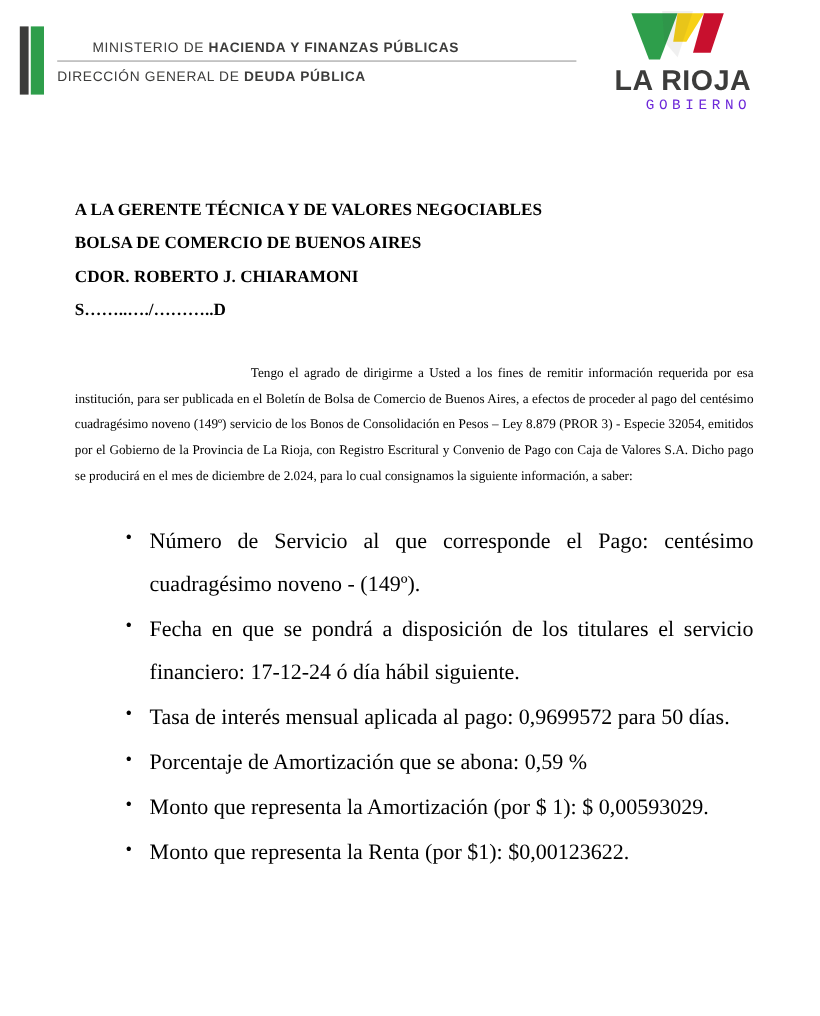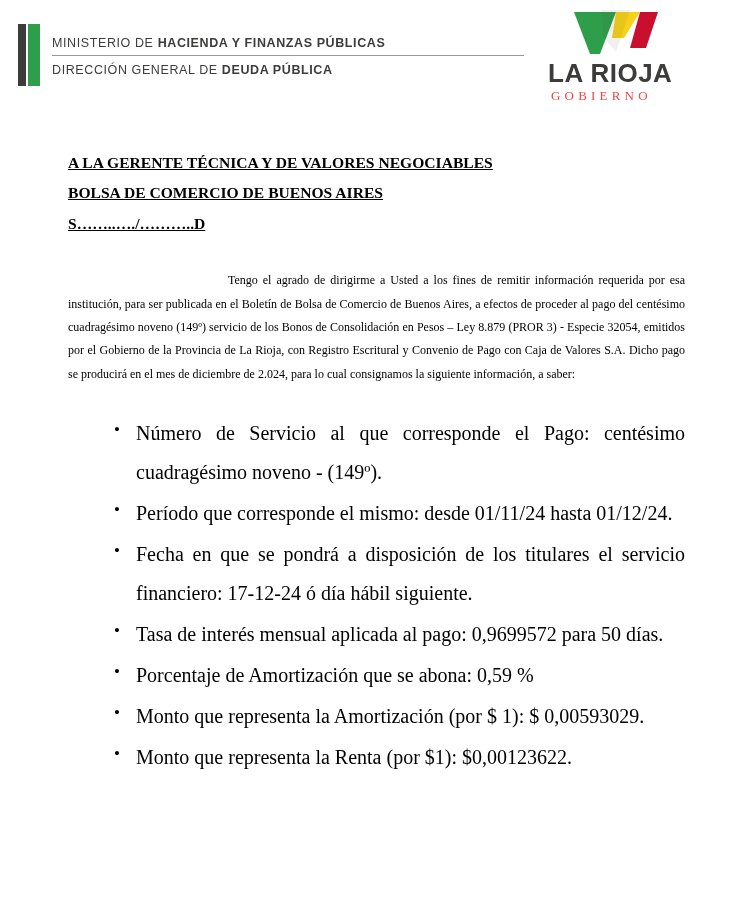--- a/index.html
+++ b/index.html
@@ -50,84 +50,84 @@
     top: 36px;
     width: 470px;
     font-family: "Liberation Sans", sans-serif;
     color: #3c3c3b;
   }
   .lh-line1 {
     font-size: 12.5px;
     letter-spacing: 0.6px;
     padding-bottom: 5px;
     white-space: nowrap;
+    margin-left: 32px;
   }
   .lh-rule {
     height: 1px;
     background: #9a9a9a;
     width: 472px;
   }
   .lh-line2 {
     font-size: 12.5px;
     letter-spacing: 0.6px;
     padding-top: 7px;
     white-space: nowrap;
   }
   .lh-strong { font-weight: bold; }
 
   
   .logo {
     position: absolute;
     right: 62px;
     top: 8px;
     width: 135px;
-    text-align: left;
+    text-align: right;
   }
   .logo-mark {
     width: 112px;
     height: 48px;
     margin: 0 auto 4px auto;
     position: relative;
   }
   .logo-title {
     font-family: "Liberation Sans", sans-serif;
     font-weight: bold;
     font-size: 26px;
     letter-spacing: 0.5px;
     color: #3c3c3b;
     line-height: 1;
   }
   .logo-sub {
-    font-family: Liberation Serif, serif;
+    font-family: Liberation Mono, monospace;
     font-size: 13px;
     letter-spacing: 4.2px;
-    color: #ef4444;
+    color: #6d28d9;
     padding-top: 2px;
     padding-left: 3px;
   }
 
   
   .doc {
     padding: 0 60px 0 68px;
     font-size: 15.6px;
   }
   .nota-block {
     margin-top: 40px;
     text-align: right;
     padding-right: 52px;
     font-weight: bold;
     line-height: 1.45;
     font-size: 15.6px;
   }
   .addressee {
-    margin-top: 30px;
+    margin-top: 58px;
     font-weight: bold;
     line-height: 1.95;
     font-size: 15.6px;
-    text-decoration: underline;
   }
   .addressee div { white-space: nowrap; }
 
   .para {
     margin-top: 30px;
     text-align: justify;
     line-height: 1.95;
     font-size: 12px;
     text-indent: 160px;
   }
@@ -183,28 +183,28 @@
     <div class="logo-sub">GOBIERNO</div>
   </div>
 </div>
 
 <div class="doc">
 
 
   <div class="addressee">
     <div>A LA GERENTE TÉCNICA Y DE VALORES NEGOCIABLES</div>
     <div>BOLSA DE COMERCIO DE BUENOS AIRES</div>
+    <div>CDOR. ROBERTO J. CHIARAMONI</div>
     <div>S……..…./………..D</div>
   </div>
 
   <p class="para">Tengo el agrado de dirigirme a Usted a los fines de remitir información requerida por esa institución, para ser publicada en el Boletín de Bolsa de Comercio de Buenos Aires, a efectos de proceder al pago del centésimo cuadragésimo noveno (149º) servicio de  los Bonos de Consolidación en Pesos – Ley 8.879 (PROR 3) - Especie 32054, emitidos por el Gobierno de la Provincia de La Rioja, con Registro Escritural y Convenio de Pago con Caja de Valores S.A. Dicho pago se producirá en el mes de diciembre de 2.024, para lo cual consignamos la siguiente información, a saber:</p>
 
   <ul class="bullets">
     <li>Número de Servicio al que corresponde el Pago: centésimo cuadragésimo noveno - (149º).</li>
-    <li>Período que corresponde el mismo: desde 01/11/24 hasta 01/12/24.</li>
     <li>Fecha en que se pondrá a disposición de los titulares el servicio financiero: 17-12-24 ó día hábil siguiente.</li>
     <li>Tasa de interés mensual aplicada al pago: 0,9699572 para 50 días.</li>
     <li>Porcentaje de Amortización que se abona: 0,59 %</li>
     <li>Monto que representa la Amortización (por $ 1): $ 0,00593029.</li>
     <li>Monto que representa la Renta (por $1): $0,00123622.</li>
   </ul>
 
 </div>
 
 </body></html>

